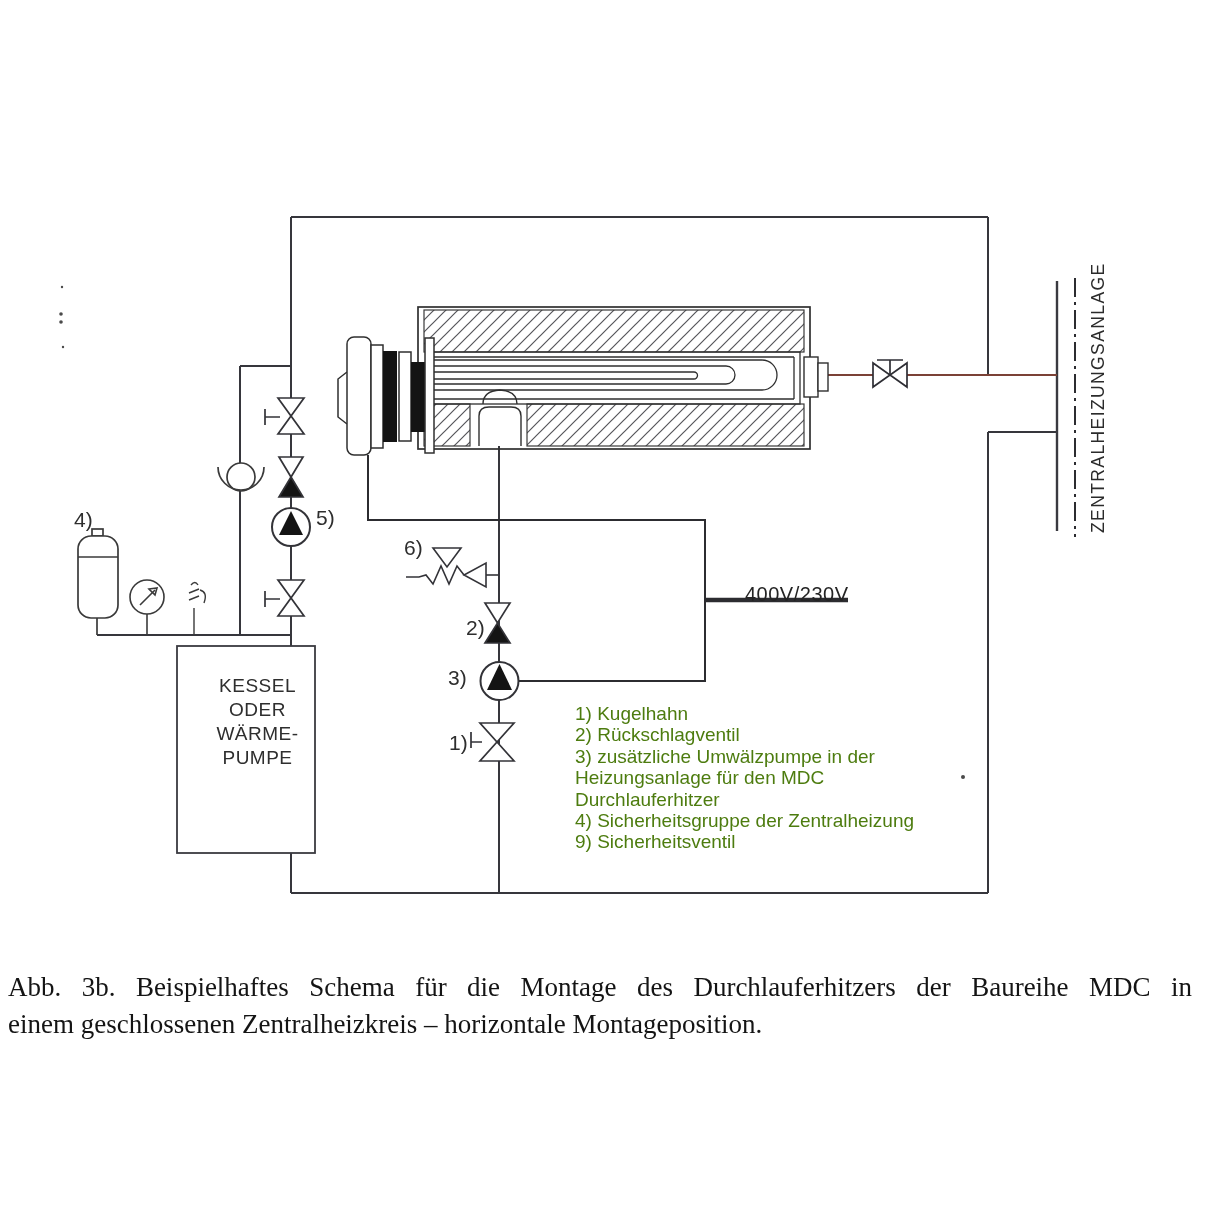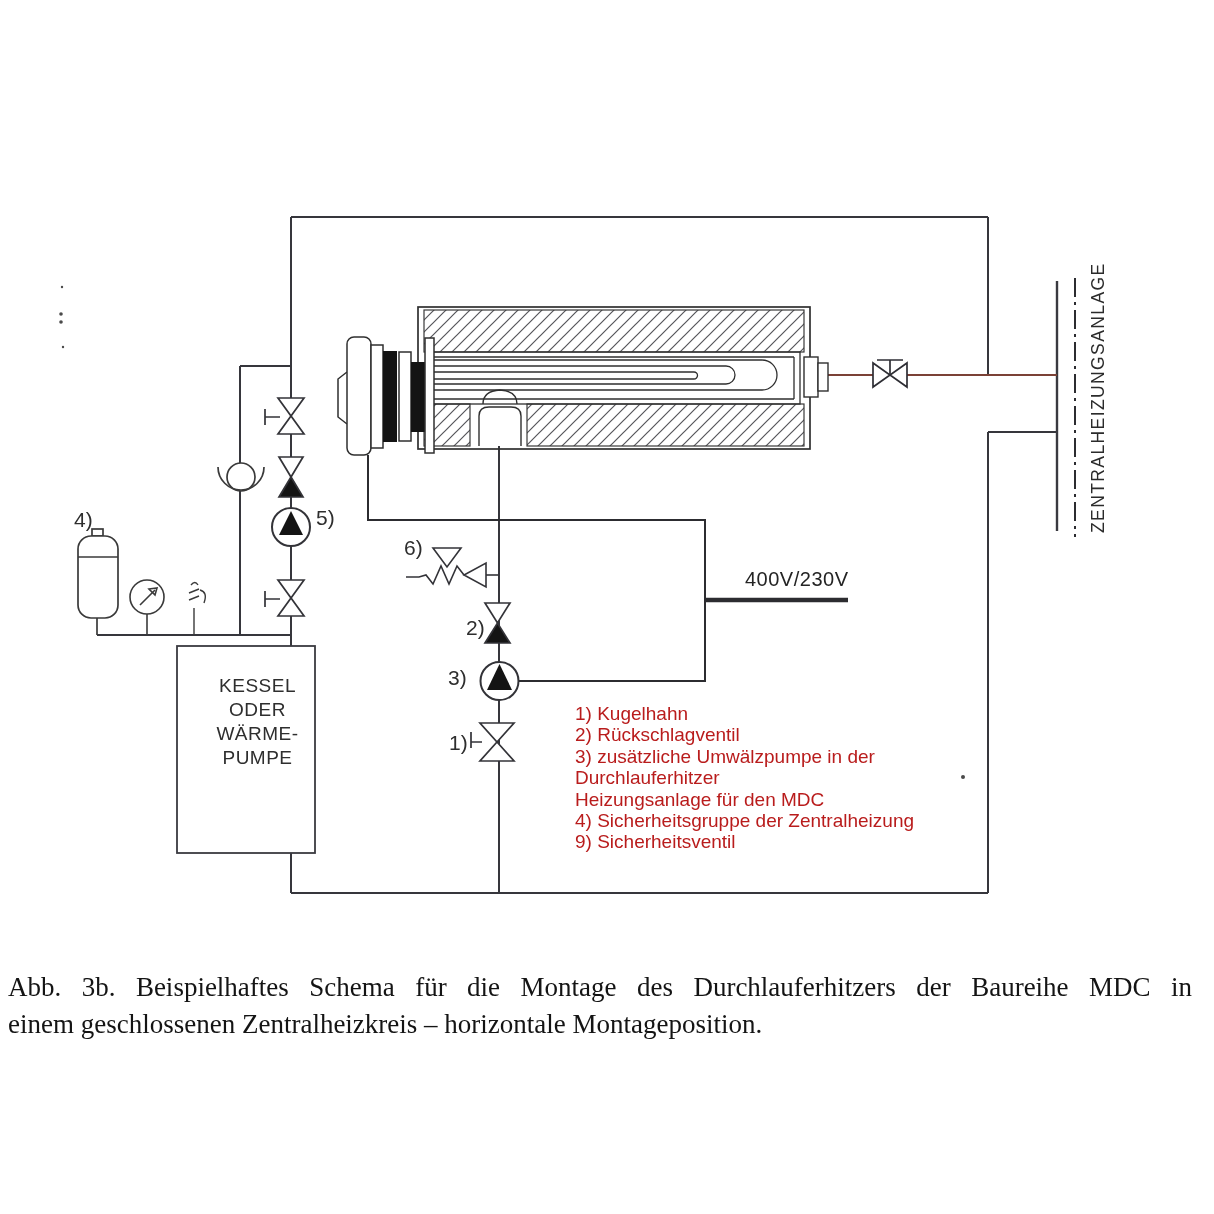--- a/index.html
+++ b/index.html
@@ -1,23 +1,23 @@
 <!DOCTYPE html>
 <html><head>
 <meta charset="utf-8">
 <style>
   html,body{margin:0;padding:0;background:#ffffff;}
   #page{position:relative;width:1214px;height:1214px;background:#ffffff;overflow:hidden;
         font-family:"Liberation Sans",sans-serif;color:#2b2b2b;}
   #schem-svg{position:absolute;left:0;top:0;}
   .lbl{position:absolute;font-size:21px;color:#2e2e2e;white-space:nowrap;}
-  .power{position:absolute;font-size:20px;color:#242424;letter-spacing:.5px;white-space:nowrap;}
+  .power{position:absolute;font-size:20px;color:#242424;letter-spacing:.5px;white-space:nowrap;margin-top:15px;}
   .kessel{position:absolute;left:179px;top:674px;width:157px;text-align:center;
           font-size:19px;line-height:24px;letter-spacing:.5px;white-space:pre-line;color:#2e2e2e;}
-  .legend{position:absolute;left:575px;top:703px;width:420px;font-size:19px;line-height:21.4px;color:#b91c1c;}
+  .legend{position:absolute;left:575px;top:703px;width:420px;font-size:19px;line-height:21.4px;color:#4d7c0f;}
   .caption{position:absolute;left:8px;top:941px;width:1184px;
            font-family:"Liberation Serif",serif;font-size:27px;line-height:37px;color:#141414;}
   .cap1{text-align:justify;text-align-last:justify;margin-top:28px;}
 </style>
 </head>
 <body>
 
 <div id="page">
 
   <svg id="schem-svg" width="1214" height="935" viewBox="0 0 1214 935">
@@ -197,22 +197,22 @@
 
   <div class="kessel">KESSEL
 ODER
 WÄRME-
 PUMPE</div>
 
   <div class="legend">
     <div>1) Kugelhahn</div>
     <div>2) Rückschlagventil</div>
     <div>3) zusätzliche Umwälzpumpe in der</div>
+    <div>Heizungsanlage für den MDC</div>
     <div>Durchlauferhitzer</div>
-    <div>Heizungsanlage für den MDC</div>
     <div>4) Sicherheitsgruppe der Zentralheizung</div>
     <div>9) Sicherheitsventil</div>
   </div>
 
   <div class="caption">
     <div class="cap1">Abb. 3b. Beispielhaftes Schema für die Montage des Durchlauferhitzers der Baureihe MDC in</div>
     <div>einem geschlossenen Zentralheizkreis – horizontale Montageposition.</div>
   </div>
 
 </div>

